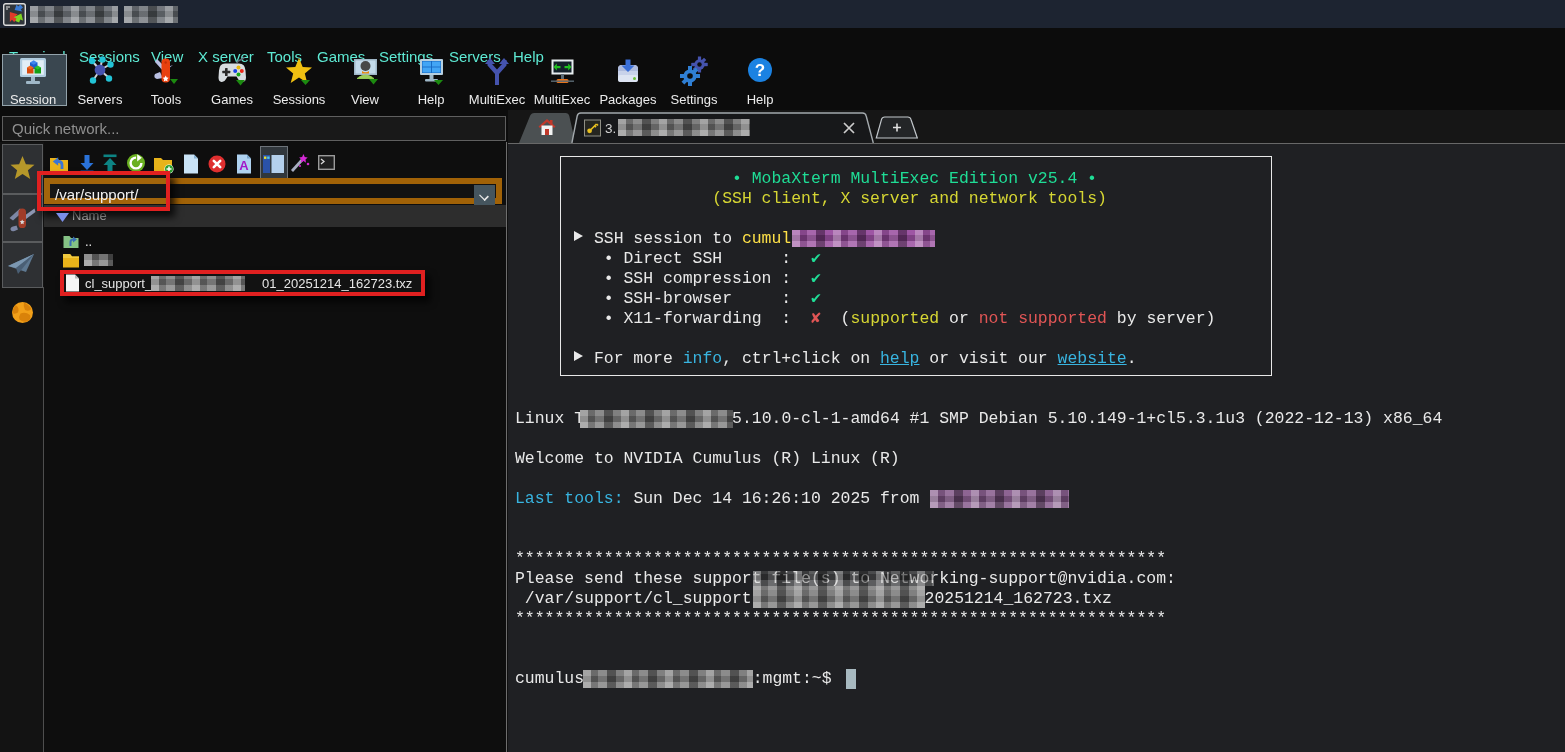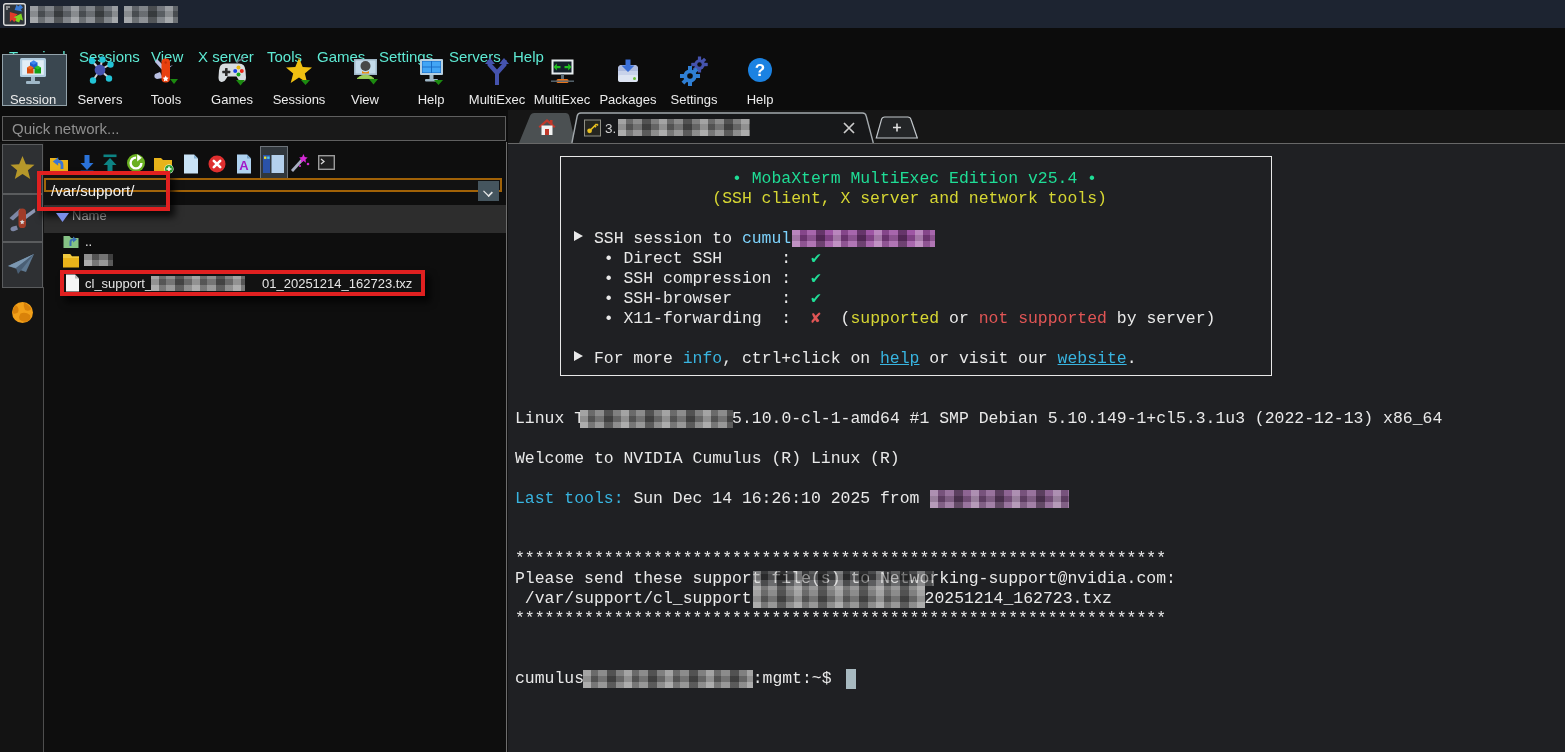--- a/index.html
+++ b/index.html
@@ -11,34 +11,34 @@
 .mi{position:absolute;top:20px;font-size:15px;color:#5eead4}
 .tbtn{position:absolute;top:55px;width:66px;height:51px;text-align:center}
 .tbtn .lb{display:block;margin-top:0px;font-size:13px;color:#ececec}
 .tbtn svg{display:inline-block;margin-top:1px}
 #selbtn{position:absolute;left:2px;top:54px;width:65px;height:52px;background:#3a4750;border:1px solid #93a3ab}
 #qc{position:absolute;left:2px;top:116px;width:504px;height:25px;background:#191919;border:1px solid #5f5f5f;color:#909090;font-size:15px;line-height:23px;padding-left:9px}
 #sidebar{position:absolute;left:0;top:142px;width:44px;height:610px;background:#131313}
 .sbtn{position:absolute;left:2px;width:41px;background:#2e3033;border:1px solid #5a5c5e}
 #sideline{position:absolute;left:43px;top:287px;width:1px;height:465px;background:#4e4e4e}
 #sftp{position:absolute;left:44px;top:142px;width:462px;height:610px;background:#0e0e0e}
-#pathbox{position:absolute;left:44px;top:178px;width:458px;height:14px;background:#121212;border:2px solid #a16207}
+#pathbox{position:absolute;left:44px;top:178px;width:458px;height:26px;background:#121212;border:6px solid #a16207}
 #pathbox .txt{position:absolute;left:5px;top:2px;font-size:15px;color:#f2f2f2}
 #pathdrop{position:absolute;right:1px;top:1px;width:21px;height:20px;background:#45555e}
 #pathdrop:before{content:"";position:absolute;left:5px;top:6px;width:8px;height:8px;border-right:2px solid #e8e8e8;border-bottom:2px solid #e8e8e8;transform:rotate(45deg) scale(0.8,0.6)}
-#namehdr{position:absolute;left:44px;top:205px;width:462px;height:28px;background:#2d2d2d}
+#namehdr{position:absolute;left:44px;top:205px;width:462px;height:22px;background:#2d2d2d}
 #namehdr .t{position:absolute;left:28px;top:3px;font-size:13px;color:#c9c9c9}
 .frow{position:absolute;font-size:13px;color:#e6e6e6}
 #divider{position:absolute;left:506px;top:142px;width:2px;height:610px;background:#101010;border-left:1px solid #6e6e6e}
 #tabbar{position:absolute;left:508px;top:110px;width:1057px;height:33px;background:#161616}
 #tabline{position:absolute;left:508px;top:143px;width:1057px;height:1px;background:#686868}
 #term{position:absolute;left:508px;top:144px;width:1057px;height:608px;background:#1f2023}
 #bbox{position:absolute;left:560px;top:156px;width:712px;height:220px;border:1px solid #e8e8e8}
 pre.t{position:absolute;left:515px;top:149px;font-family:"Liberation Mono",monospace;font-size:16.45px;line-height:20px;color:#e9e9e9}
-.g{color:#1fdd96}.y{color:#d6d633}.m{color:#7dd3fc}.c{color:#38b4e0}.r{color:#e05555}.cu{color:#38b4e0;text-decoration:underline}
+.g{color:#1fdd96}.y{color:#d6d633}.m{color:#fde047}.c{color:#38b4e0}.r{color:#e05555}.cu{color:#38b4e0;text-decoration:underline}
 .arr{display:inline-block;width:9.87px;position:relative}
 .arr:before{content:"";position:absolute;left:0px;top:-12px;border-left:9px solid #e9e9e9;border-top:5px solid transparent;border-bottom:5px solid transparent}
 .redrect{position:absolute;border:4px solid #e02020;box-shadow:5px 6px 7px rgba(0,0,0,0.75);background:rgba(255,255,255,0.02)}
 .gap{display:inline-block}
 .mz{position:absolute;background-image:repeating-linear-gradient(90deg,rgba(255,255,255,0.30) 0 8px,rgba(0,0,0,0.14) 8px 15px,rgba(255,255,255,0.12) 15px 24px,rgba(0,0,0,0.34) 24px 33px,rgba(255,255,255,0.03) 33px 41px),repeating-linear-gradient(0deg,rgba(255,255,255,0.15) 0 6px,rgba(0,0,0,0.18) 6px 12px,rgba(255,255,255,0.05) 12px 18px)}
 .mzg{background-color:#757575}
 .mzm{background-color:#96489c}
 .mzp{background-color:#84578a}
 .mzt{background-color:rgba(130,130,130,0.28)}
 #cursor{position:absolute;left:846px;top:669px;width:10px;height:20px;background:#a7b9c0}

